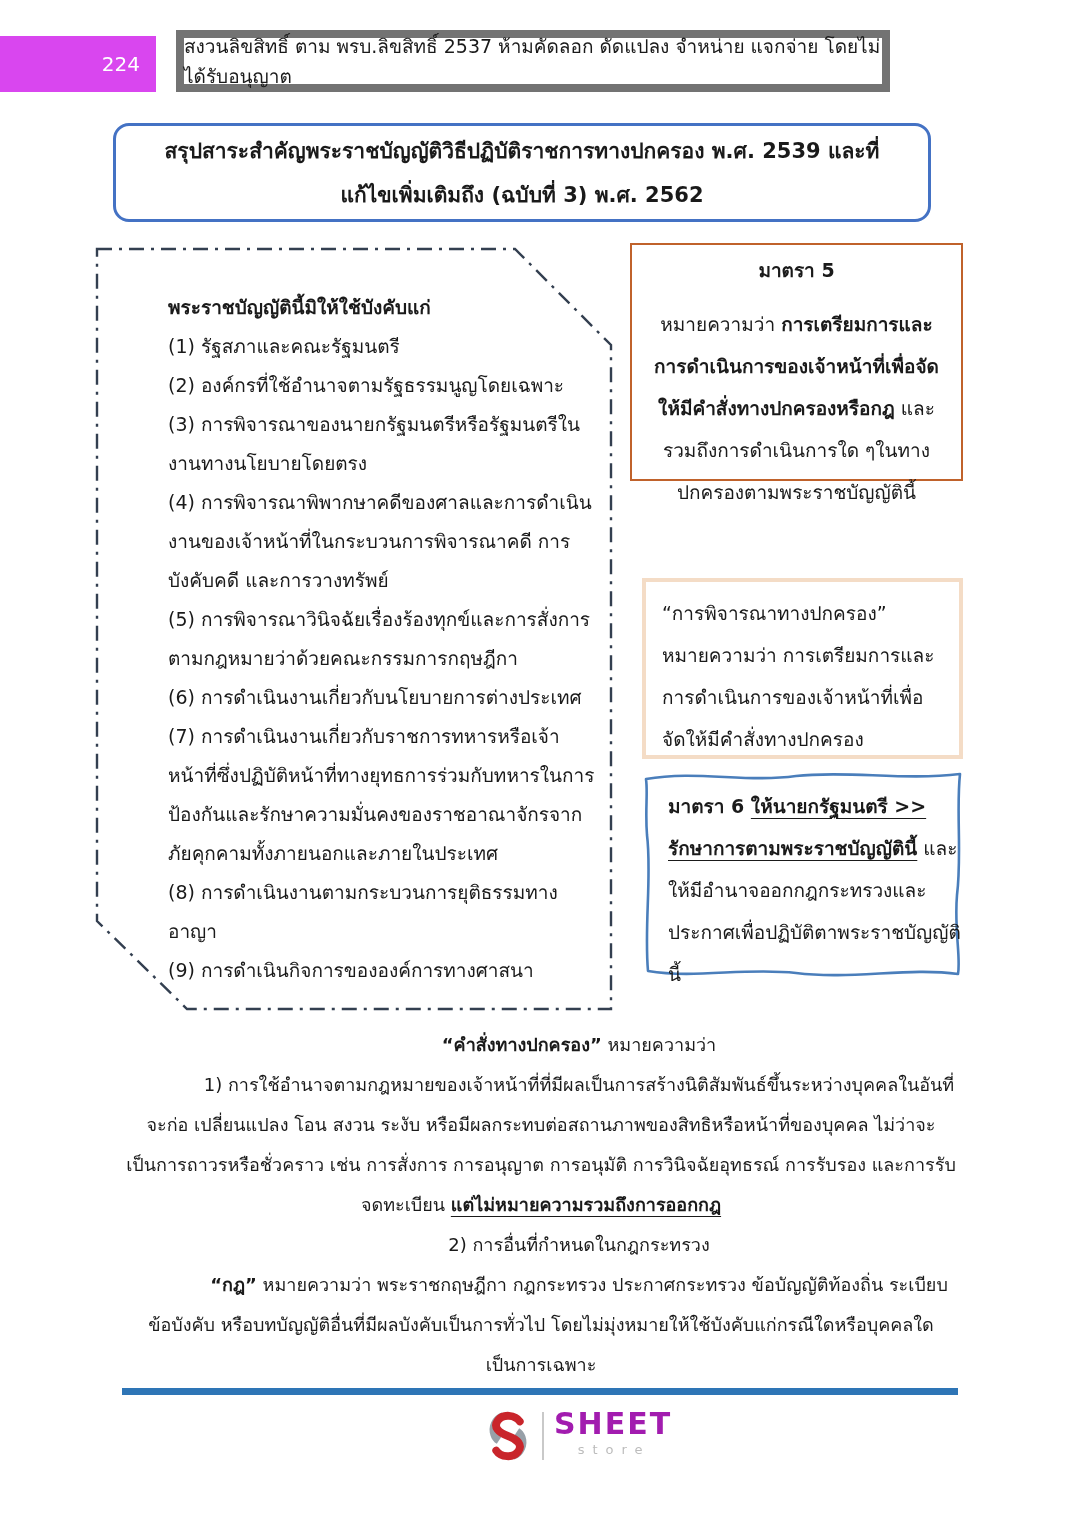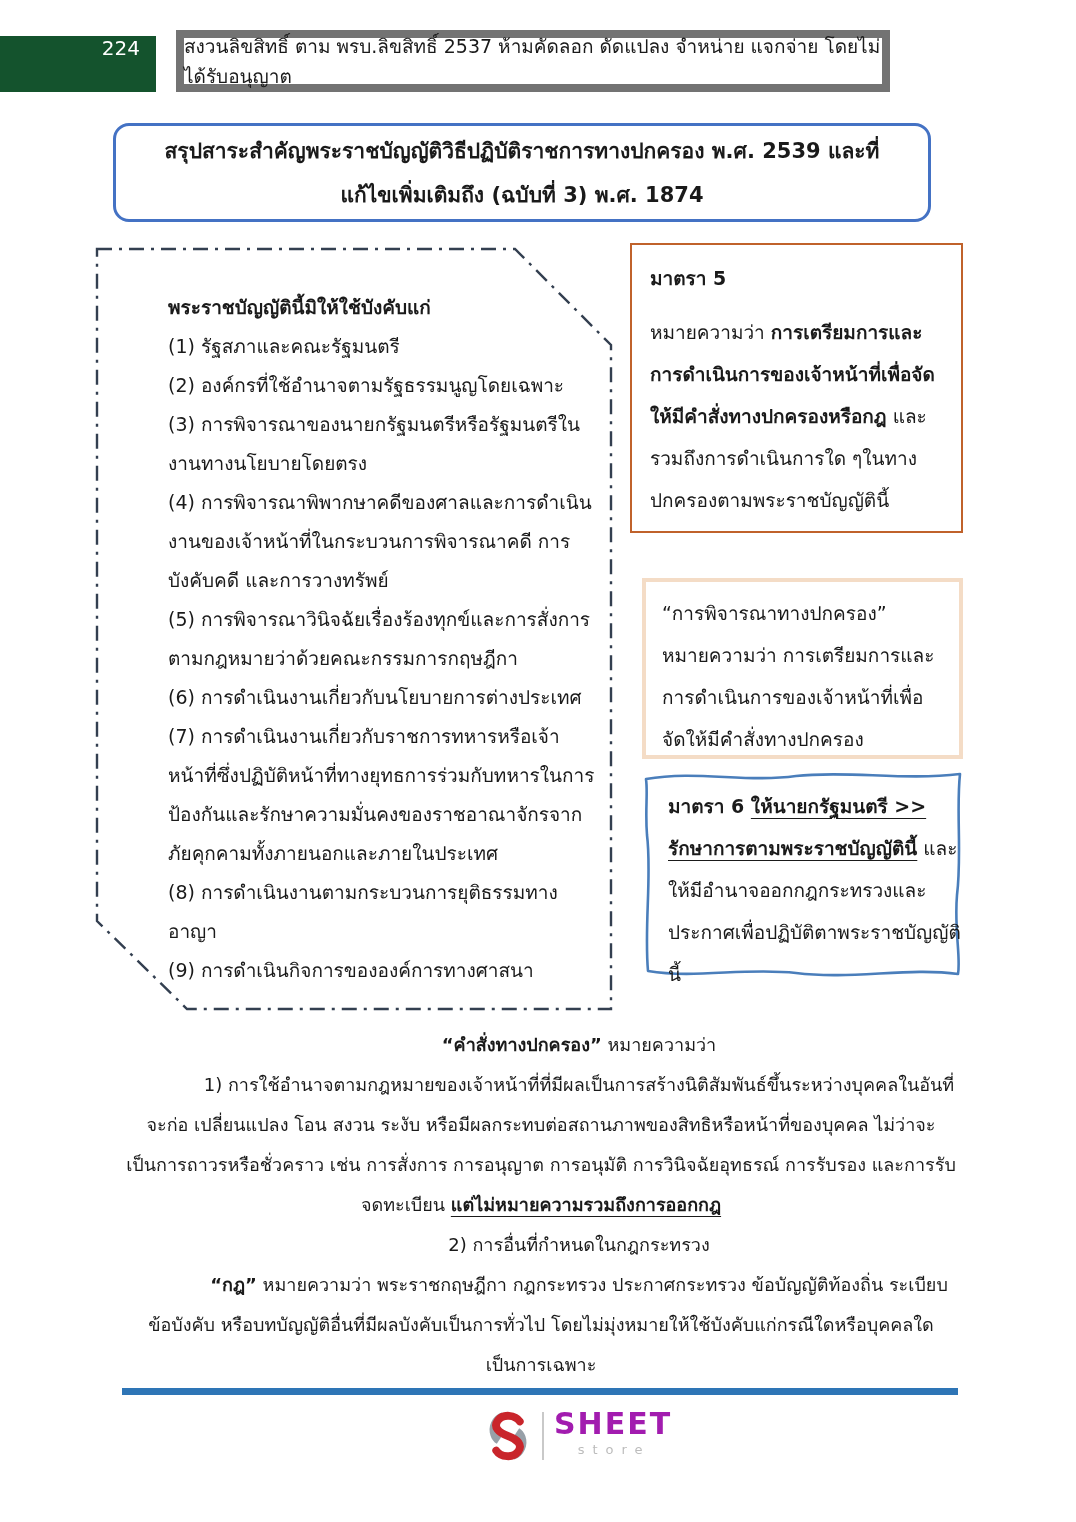--- a/index.html
+++ b/index.html
@@ -9,23 +9,23 @@
     position: relative;
     font-family: "DejaVu Sans", "Liberation Sans", sans-serif;
     color: #1a1a1a;
     overflow: hidden;
   }
   .abs { position: absolute; }
 
   
   .page-num-box {
     left: 0; top: 36px; width: 156px; height: 56px;
-    background: #14532d;
+    background: #d946ef;
     color: #fff; font-size: 20px;
-    display: flex; justify-content: flex-end;
+    display: flex; align-items: center; justify-content: flex-end;
     padding-right: 16px;
   }
   .copyright-box {
     left: 176px; top: 30px; width: 714px; height: 62px;
     border: 8px solid #737373;
     display: flex; align-items: center; justify-content: center;
     font-size: 19px;
   }
 
   
@@ -41,24 +41,24 @@
   
   .scope-border { left: 95px; top: 246px; width: 520px; height: 768px; }
   .scope-content {
     left: 168px; top: 288px; width: 432px;
     font-size: 19px; line-height: 39px;
   }
   .scope-content .heading { font-weight: bold; }
 
   
   .sec5-box {
-    left: 630px; top: 243px; width: 333px; height: 290px;
+    left: 630px; top: 243px; width: 333px; height: 238px;
     border: 2px solid #C0622B;
-    padding: 12px 18px;
-    font-size: 19px; line-height: 42px;
+    padding: 4px 18px;
+    font-size: 19px; line-height: 42px; text-align: center;
   }
   .sec5-box .label { font-weight: bold; margin-bottom: 12px; }
   .term-underline { font-weight: bold; text-decoration: underline; text-underline-offset: 5px; }
   .bold { font-weight: bold; }
 
   .consider-box {
     left: 642px; top: 578px; width: 321px; height: 181px;
     border: 4px solid #F4DCC6;
     padding: 10px 16px;
     font-size: 19px; line-height: 42px;
@@ -93,21 +93,21 @@
 
 <div class="abs page-num-box">
   <span>224</span>
 </div>
 
 <div class="abs copyright-box">
   <span>สงวนลิขสิทธิ์ ตาม พรบ.ลิขสิทธิ์ 2537 ห้ามคัดลอก ดัดแปลง จำหน่าย แจกจ่าย โดยไม่ได้รับอนุญาต</span>
 </div>
 
 <div class="abs title-box">
-  <span>สรุปสาระสำคัญพระราชบัญญัติวิธีปฏิบัติราชการทางปกครอง พ.ศ. 2539 และที่แก้ไขเพิ่มเติมถึง (ฉบับที่ 3) พ.ศ. 1874</span>
+  <span>สรุปสาระสำคัญพระราชบัญญัติวิธีปฏิบัติราชการทางปกครอง พ.ศ. 2539 และที่แก้ไขเพิ่มเติมถึง (ฉบับที่ 3) พ.ศ. 2562</span>
 </div>
 
 <svg class="abs scope-border" viewBox="0 0 520 768">
   <polygon points="2,3 420,3 516,99 516,763 92,763 2,675" fill="none" stroke="#333F50" stroke-width="2.4" stroke-dasharray="15 7 3 7"></polygon>
 </svg>
 
 <div class="abs scope-content">
   <div class="heading">พระราชบัญญัตินี้มิให้ใช้บังคับแก่</div>
   <div>(1) รัฐสภาและคณะรัฐมนตรี</div>
   <div>(2) องค์กรที่ใช้อำนาจตามรัฐธรรมนูญโดยเฉพาะ</div>

